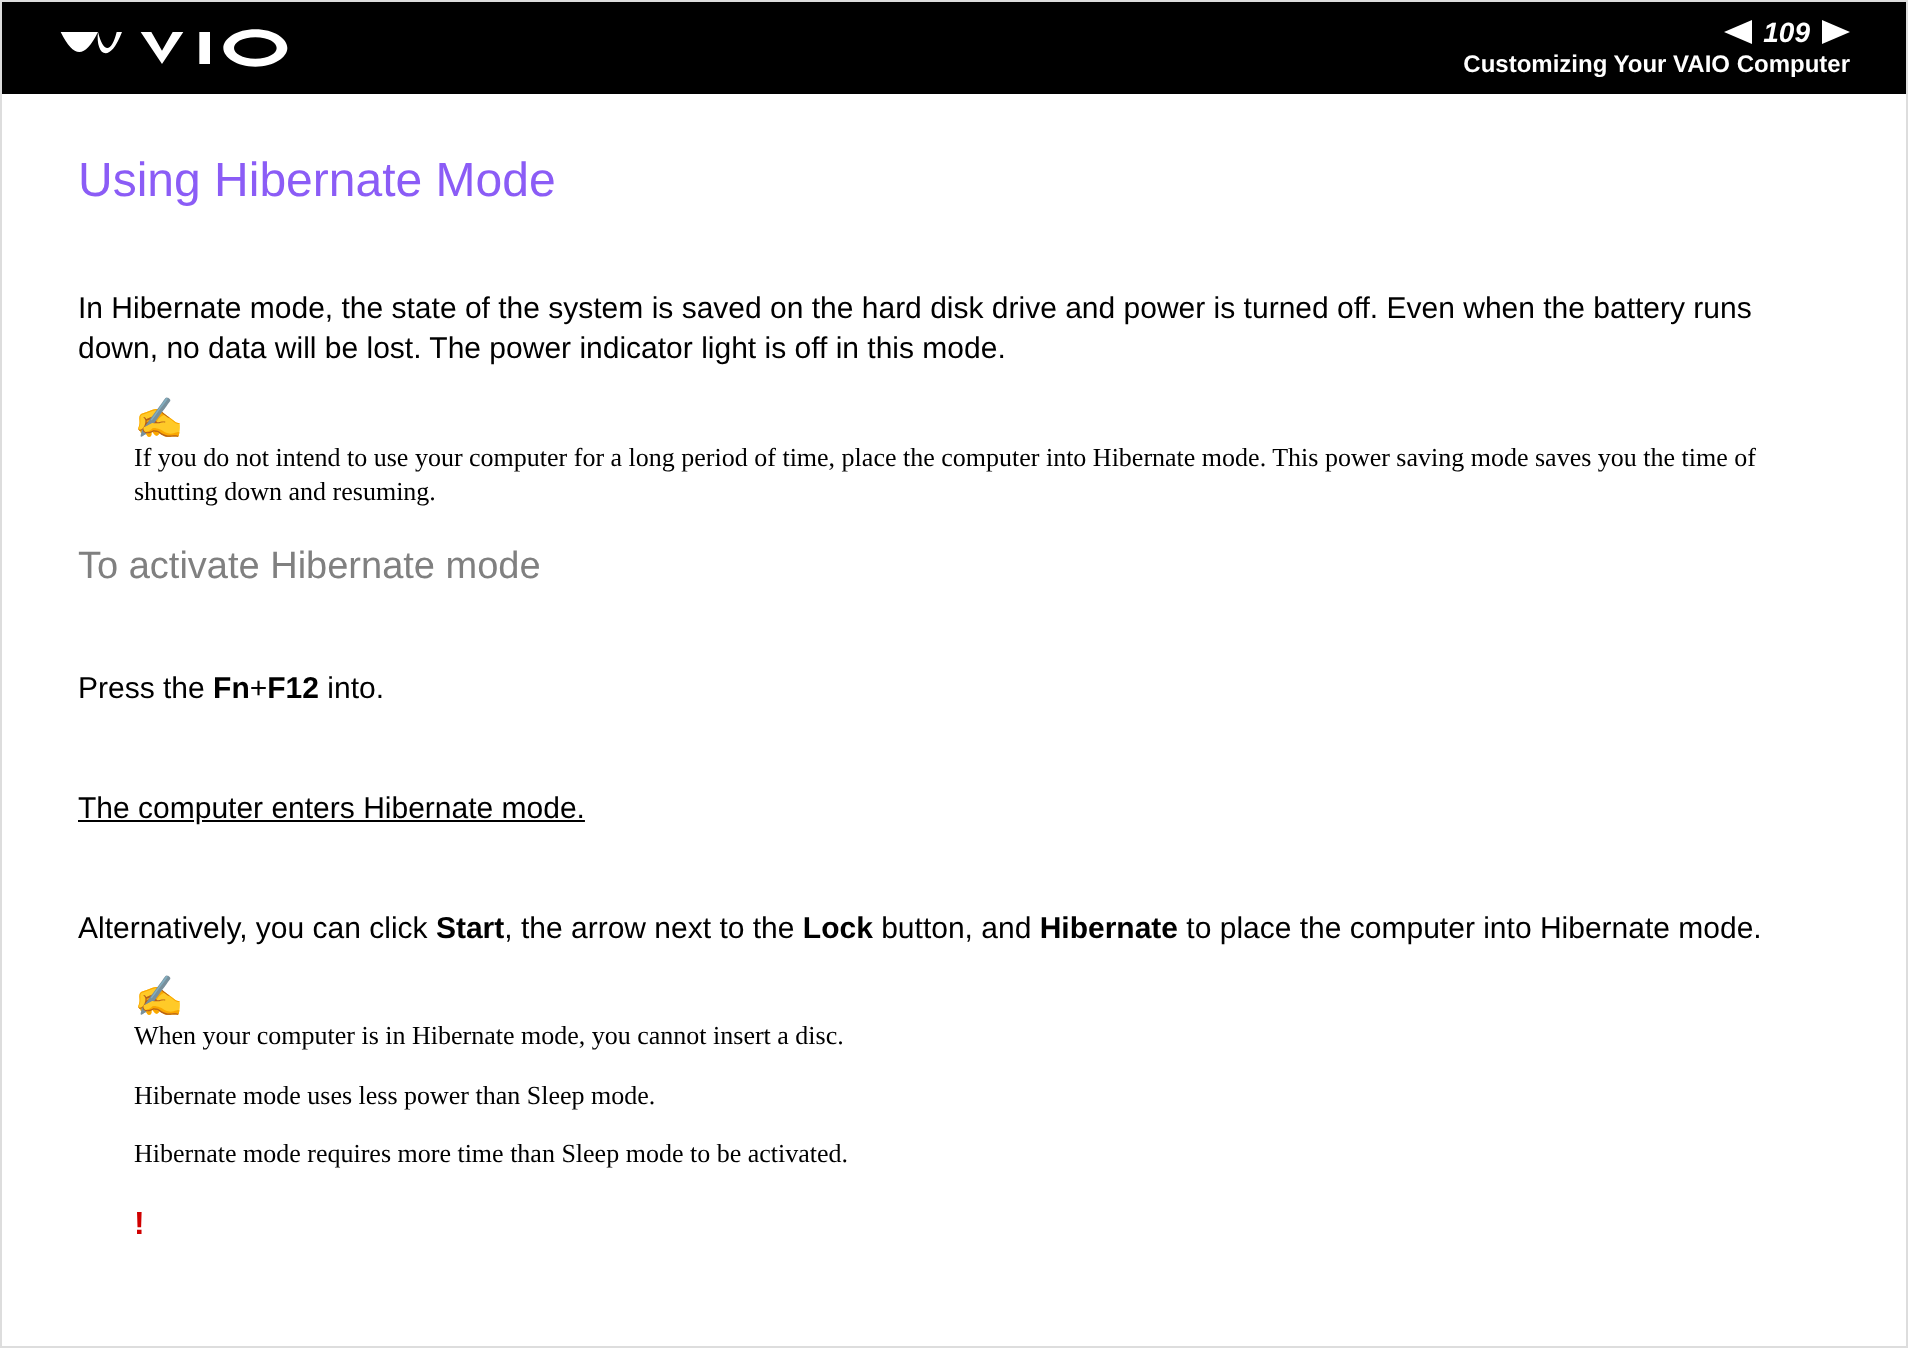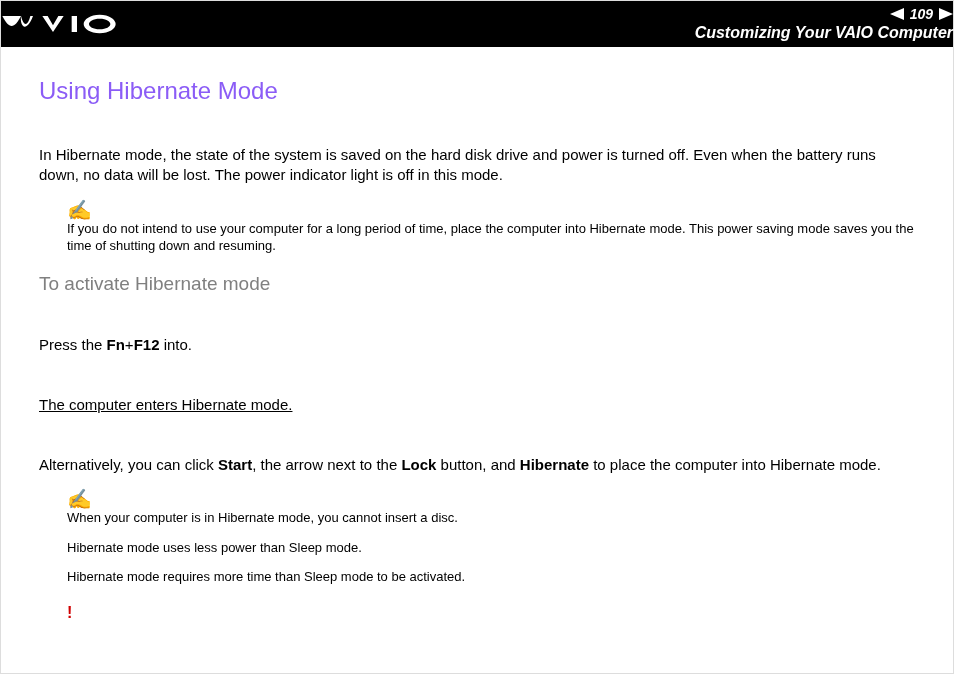--- a/index.html
+++ b/index.html
@@ -1,32 +1,32 @@
 <!DOCTYPE html>
 <html><head>
 <meta charset="utf-8">
 <style>
   * { box-sizing: border-box; margin: 0; padding: 0; }
   html, body { width: 954px; height: 674px; font-family: Arial, Helvetica, sans-serif; background: #fff; color: #000; }
   .page { width: 954px; height: 674px; border: 1px solid #ddd; position: relative; }
-  .header { background: #000; color: #fff; height: 46px; display: flex; align-items: center; justify-content: space-between; padding: 0 0; }
+  .header { background: #000; color: #fff; height: 46px; display: flex; align-items: center; justify-content: space-between; padding: 0 28px; }
   .logo { display: inline-flex; align-items: center; }
   .logo svg { height: 22px; }
   .header-right { text-align: right; line-height: 1.1; }
   .page-nav { display: flex; align-items: center; justify-content: flex-end; gap: 6px; font-style: italic; font-weight: bold; font-size: 14px; }
   .arrow { display: inline-flex; align-items: center; }
   .arrow svg { display: block; }
-  .breadcrumb { font-weight: bold; font-size: 16px; margin-top: 2px; font-style: italic; }
+  .breadcrumb { font-weight: bold; font-size: 12px; margin-top: 2px; }
   .content { padding: 30px 38px 0 38px; }
   h1.blue { color: #8b5cf6; font-weight: 400; font-size: 24px; margin-bottom: 10px; }
   p.body { font-size: 15px; line-height: 1.35; margin-bottom: 14px; margin-top: 40px; }
   .note-block { margin-left: 28px; margin-bottom: 18px; }
   .note-icon { font-family: "Segoe Script", "Brush Script MT", cursive; font-size: 20px; line-height: 1; color: #000; }
   .warn-icon { color: #d00000; font-weight: bold; font-size: 16px; font-family: Arial, sans-serif; }
-  .note-text { font-size: 13px; line-height: 1.35; }
+  .note-text { font-size: 13px; line-height: 1.35; font-family: Liberation Serif, serif; }
   .note-text + .note-text { margin-top: 12px; }
   h2.gray { color: #808080; font-weight: 400; font-size: 19px; margin-bottom: 8px; }
   .bold { font-weight: bold; }
 </style>
 </head>
 <body>
 
 <div class="page">
 
   <div class="header">

